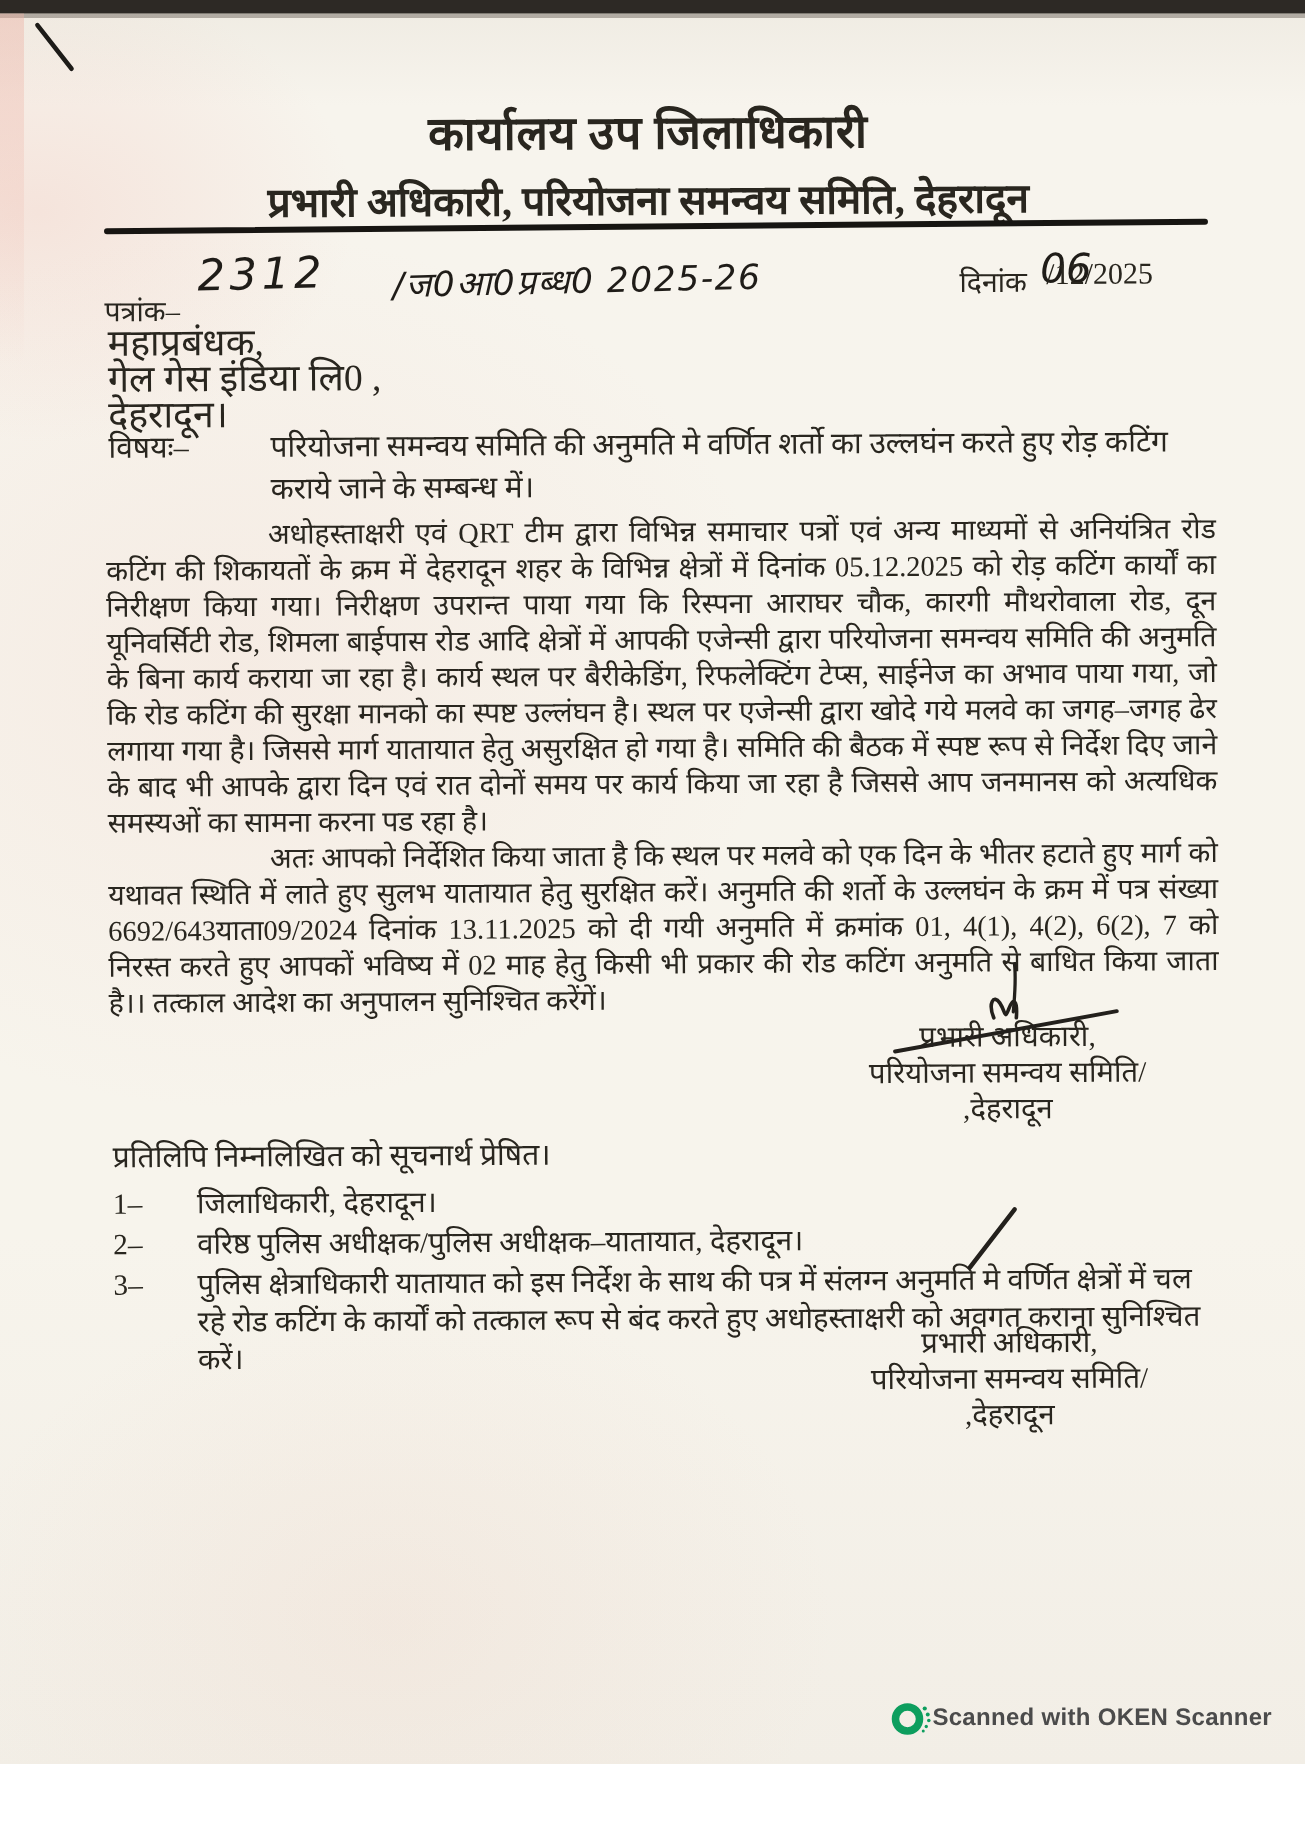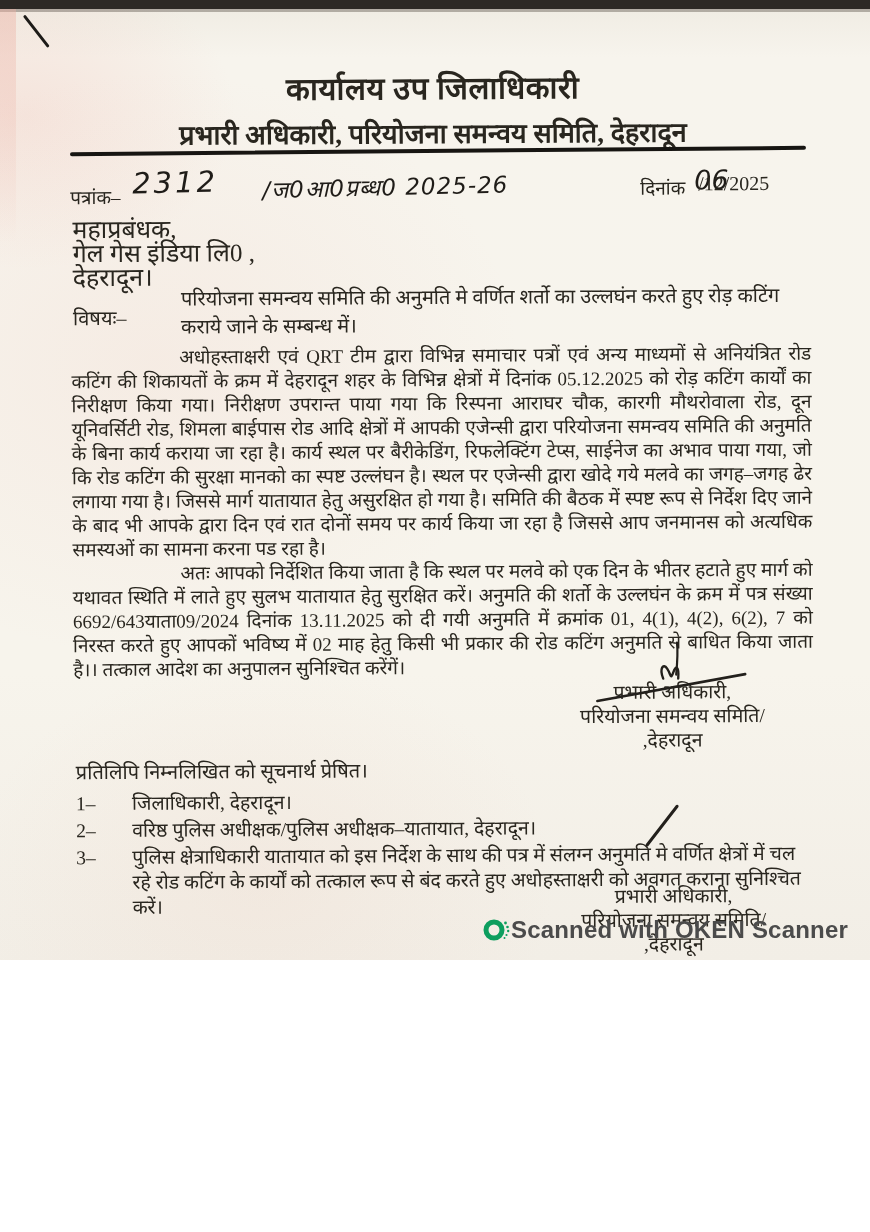--- a/index.html
+++ b/index.html
@@ -1,17 +1,17 @@
 <!DOCTYPE html>
 <html><head>
 <meta charset="utf-8">
 <style>
   html,body { margin:0; padding:0; }
   .paper {
-    position:relative; width:870px; height:960px; overflow:hidden;
+    position:relative; width:870px; height:1176px; overflow:hidden;
     background:
       radial-gradient(520px 420px at 18% 38%, rgba(238,197,186,0.18), rgba(238,197,186,0) 70%),
       radial-gradient(420px 320px at 30% 92%, rgba(236,205,190,0.20), rgba(236,205,190,0) 70%),
       radial-gradient(300px 220px at 3% 12%, rgba(240,186,175,0.28), rgba(240,186,175,0) 70%),
       linear-gradient(180deg,#efebe2 0%, #f7f4ed 6%, #f7f4ec 70%, #f2eee6 100%);
     font-family:"Liberation Serif","DejaVu Serif",serif;
     color:#29261f;
   }
   .scan-strip { position:absolute; top:0; left:0; width:870px; height:9px; background:#2d2925; }
   .scan-strip2 { position:absolute; top:9px; left:0; width:870px; height:3px; background:rgba(60,52,44,0.35); }
@@ -22,31 +22,31 @@
 
   .letter { position:absolute; inset:0; transform:rotate(-0.35deg); }
 
   .letterhead { position:absolute; top:66px; left:0; width:100%; text-align:center; }
   .lh1 { font-size:31px; font-weight:bold; letter-spacing:0.5px; }
   .lh2 { font-size:27px; font-weight:bold; margin-top:6px; }
   .rule { position:absolute; top:149px; left:72px; width:736px; height:4px; background:#171512;
     transform:rotate(-0.15deg); border-radius:2px; }
 
   .refline { position:absolute; top:168px; left:72px; width:740px; height:48px; font-size:19px; }
-  .ref-label { position:absolute; left:0; top:14px; }
+  .ref-label { position:absolute; left:0; top:24px; }
   .hw { font-family:"DejaVu Sans",sans-serif; font-style:italic; color:#1f1c18; }
   .hw-no { position:absolute; left:62px; top:-4px; font-size:29px; letter-spacing:3px; transform:rotate(-1deg); }
   .hw-dept { position:absolute; left:192px; top:2px; font-size:23px; letter-spacing:1px; transform:rotate(-1deg); }
   .date-label { position:absolute; left:570px; top:8px; }
   .hw-day { position:absolute; left:624px; top:-2px; font-size:27px; }
   .date-rest { position:absolute; left:628px; top:6px; font-size:20px; }
 
   .addressee { position:absolute; top:216px; left:74px; font-size:25px; line-height:24px; }
   .subject { position:absolute; top:283px; left:74px; width:730px; display:flex; font-size:20px; line-height:28px; }
-  .subject-label { width:108px; flex:none;margin-top:19px; }
+  .subject-label { width:108px; flex:none; }
   .subject-text { width:620px; }
 
   .para { position:absolute; left:72px; width:740px; font-size:19px; line-height:24px;
     text-align:justify; text-indent:108px; }
   .para1 { top:344px; }
   .para2 { top:560px; }
 
   .sig { position:absolute; width:230px; text-align:center; font-size:19.5px; line-height:24px; }
   .sig1 { top:682px; left:556px; }
   .sig2 { top:886px; left:556px; }
@@ -54,21 +54,21 @@
   .sig-slash { position:absolute; left:88px; top:-40px; width:52px; height:3px; background:#23201c;
     border-radius:2px; transform:rotate(-52deg); transform-origin:left center; }
 
   .copy { position:absolute; top:758px; left:74px; width:742px; font-size:19.5px; line-height:25px; }
   .copy-heading { font-size:20px; margin-bottom:6px; }
   .copy-item { display:flex; margin-top:2px; }
   .copy-no { width:56px; flex:none; }
   .copy-text { width:680px; }
 
   .footer { position:absolute; right:22px; bottom:16px; display:flex; align-items:center; 
-    font-family:"Liberation Sans","DejaVu Sans",sans-serif; font-size:24px; font-weight:bold; color:#4b4b4b;
+    font-family:"Liberation Sans","DejaVu Sans",sans-serif; font-size:16px; font-weight:bold; color:#4b4b4b;
     letter-spacing:0.2px; }
 </style>
 </head>
 <body>
 
 <div class="paper">
   <div class="scan-strip"></div>
   <div class="scan-strip2"></div>
   <div class="corner-fold"></div>
   <div class="checkmark"></div>

